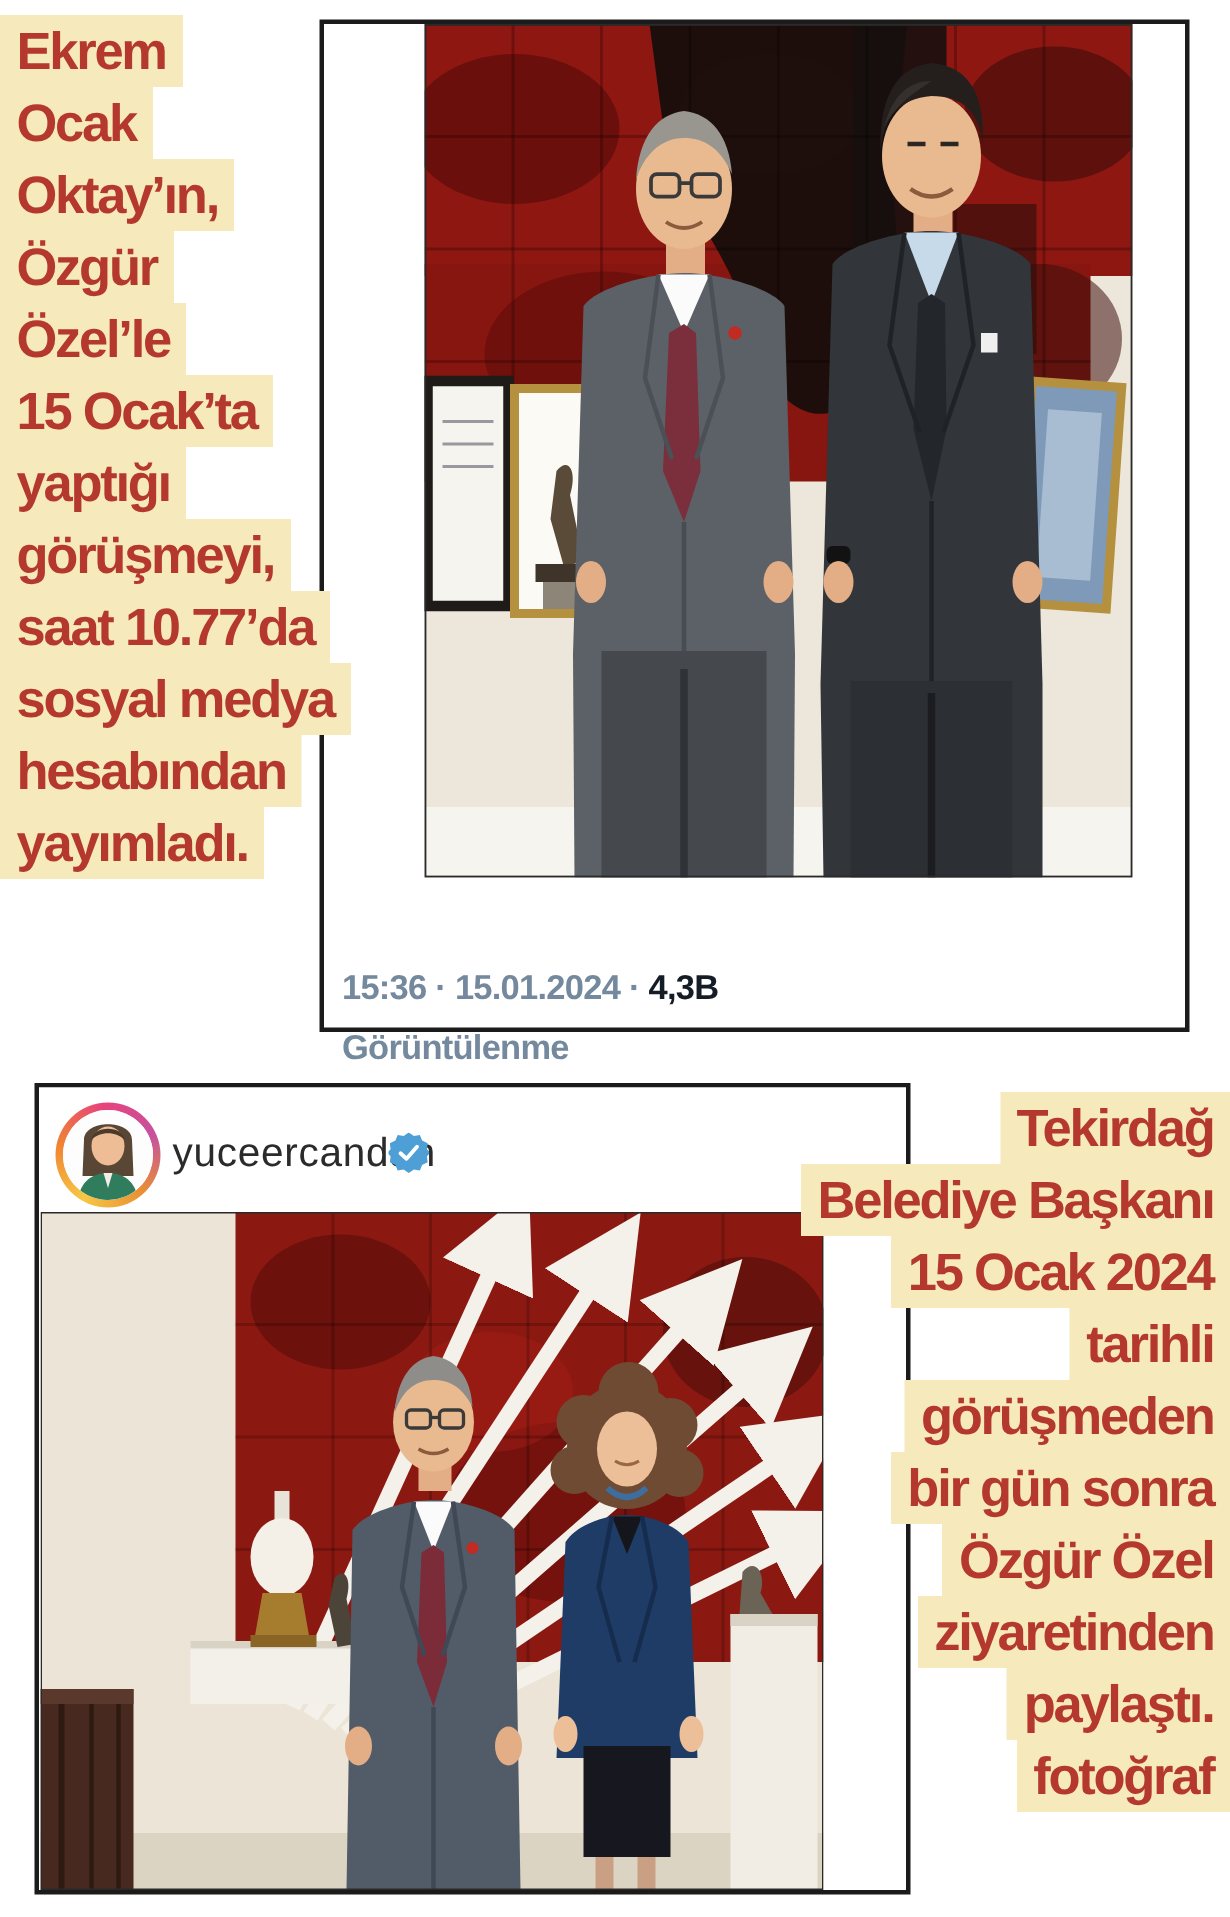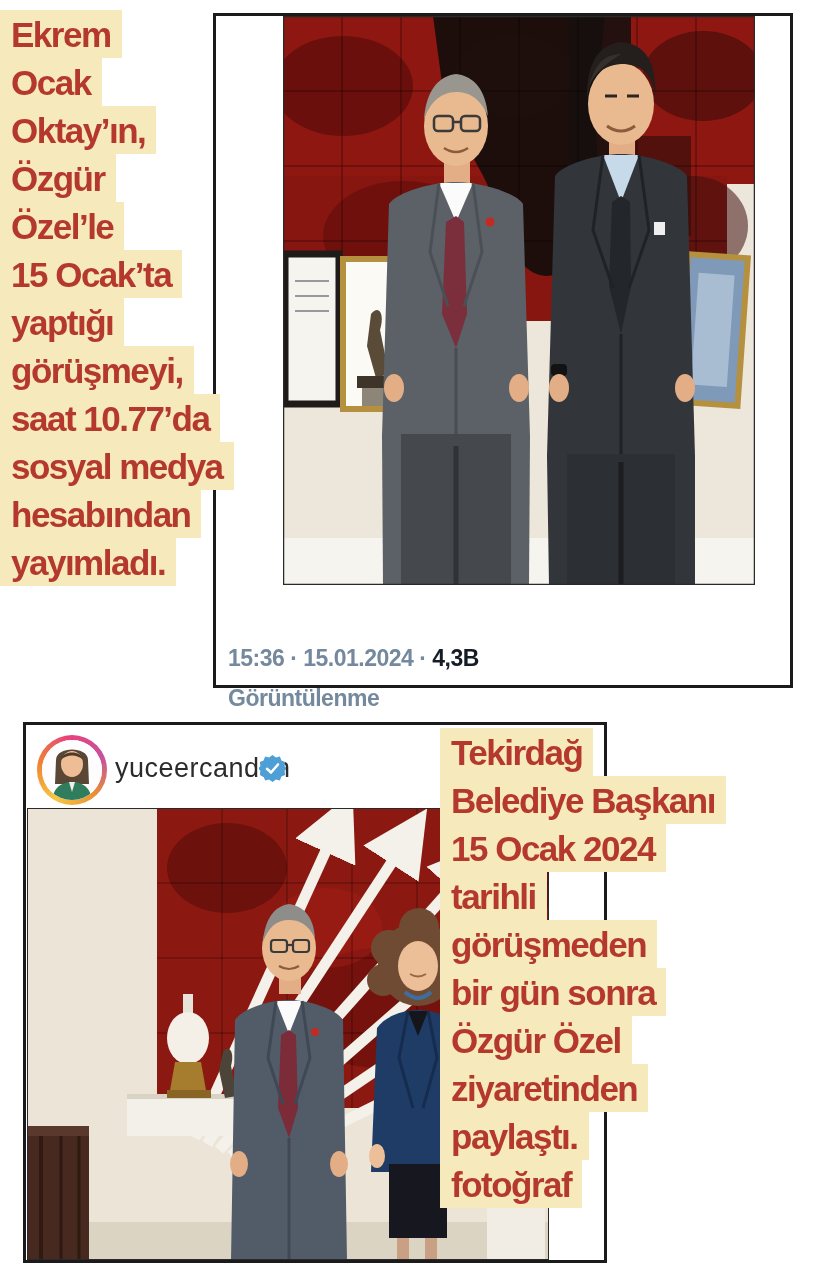--- a/index.html
+++ b/index.html
@@ -36,21 +36,21 @@
   #insta-photo-wrap{position:absolute;left:1px;top:83px;width:522px;height:452px;}
   
   .caption{position:absolute;z-index:5;}
   .caption .line{height:48px;line-height:48px;white-space:nowrap;}
   .caption .line span{
     display:inline-block;height:48px;line-height:50px;
     background:#f6e9bb;color:#b5382e;font-weight:bold;
     font-size:35px;letter-spacing:-1.5px;padding:0 11px;
   }
   #left-caption{left:0;top:10px;width:284px;}
-  #right-caption{left:440px;top:728px;width:380px;text-align:left;}
+  #right-caption{left:440px;top:728px;width:380px;text-align:right;}
   svg{display:block;}
 </style>
 </head>
 <body>
 
 <div id="canvas">
 
   <div id="tweet-card" class="card">
     <div id="tweet-photo-wrap">
       <svg viewBox="0 0 472 569" width="472" height="569">

